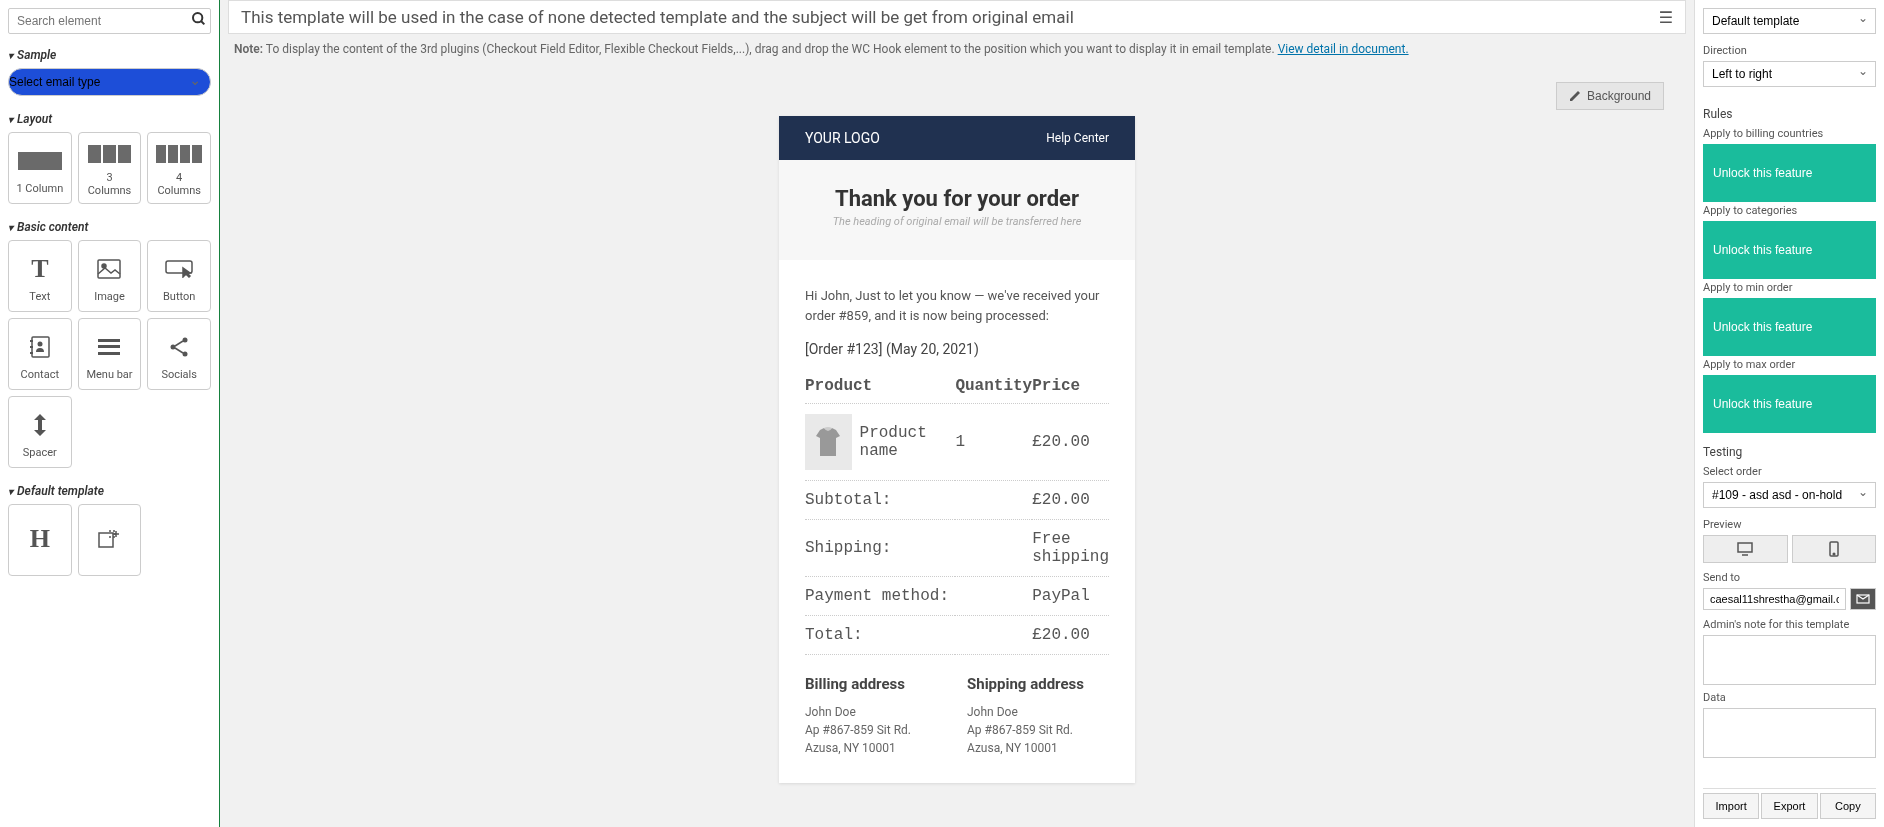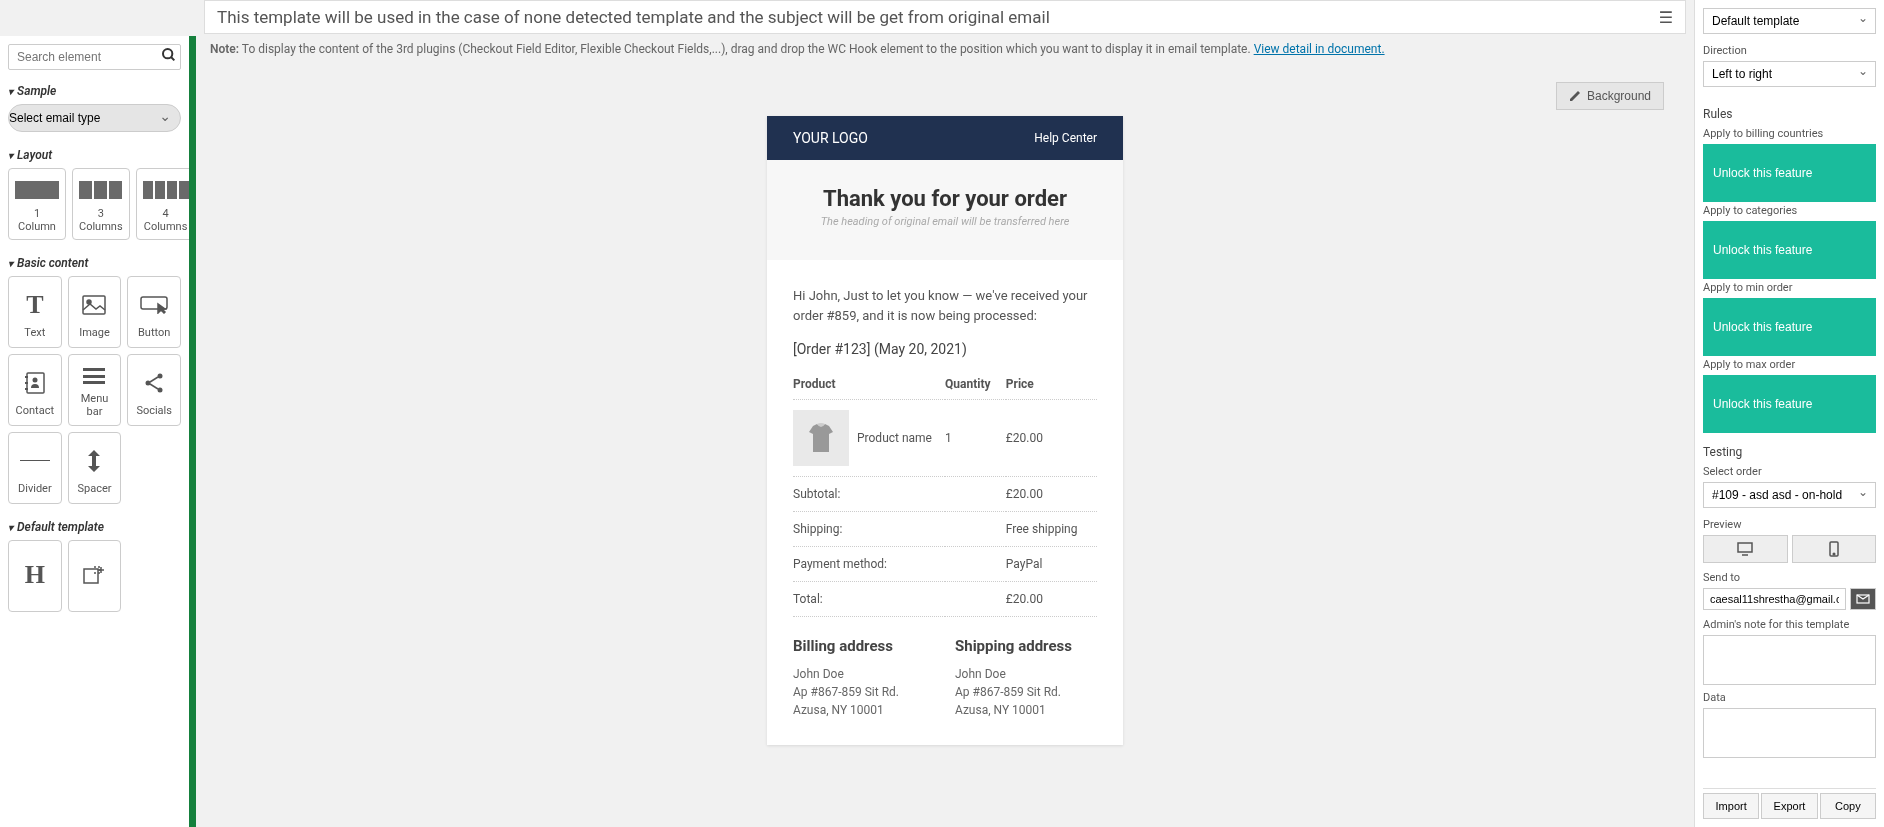--- a/index.html
+++ b/index.html
@@ -1,29 +1,29 @@
 <!DOCTYPE html>
 <html><head>
 <meta charset="utf-8">
 <style>
 * { box-sizing: border-box; margin: 0; padding: 0; }
 body { font-family: -apple-system, BlinkMacSystemFont, "Segoe UI", Roboto, Arial, sans-serif; font-size: 13px; color: #333; background: #f1f1f1; overflow: hidden; }
 
 .app { display: flex; height: 827px; width: 1884px; }
 
 
-.left-sidebar { width: 196px; background: #fff; border-right: 7px solid #15803d; overflow-y: auto; padding: 8px; margin-top: 36px; }
+.left-sidebar { width: 220px; background: #fff; border-right: 1px solid #15803d; overflow-y: auto; padding: 8px; }
 .search-wrap { position: relative; margin-bottom: 8px; }
 .search-input { width: 100%; padding: 4px 28px 4px 8px; border: 1px solid #ccc; border-radius: 2px; font-size: 12px; height: 26px; }
 .search-icon-btn { position: absolute; right: 4px; top: 3px; background: none; border: none; cursor: pointer; }
 
 .section-title { font-size: 12px; font-weight: 600; color: #333; padding: 6px 0; display: flex; align-items: center; cursor: pointer; font-style: italic; }
 .section-title::before { content: "▾"; font-size: 10px; margin-right: 4px; }
 
-.sample-select { width: 100%; padding: 6px 0; border: 1px solid #ccc; border-radius: 14px; font-size: 12px; background: #e5e5e5; cursor: pointer; appearance: none; -webkit-appearance: none; }
+.sample-select { width: 100%; padding: 6px 0; border: 1px solid #ccc; border-radius: 14px; font-size: 12px; background: #1d4ed8; cursor: pointer; appearance: none; -webkit-appearance: none; }
 .select-wrap { position: relative; margin-bottom: 10px; }
 .select-wrap::after { content: "⌄"; position: absolute; right: 10px; top: 4px; pointer-events: none; color: #666; font-size: 14px; }
 
 .grid2 { display: grid; grid-template-columns: 1fr 1fr 1fr; gap: 6px; margin-bottom: 10px; }
 .tile { border: 1px solid #ccc; border-radius: 4px; padding: 14px 6px 8px; text-align: center; background: #fff; cursor: pointer; font-size: 11px; color: #555; display: flex; flex-direction: column; align-items: center; justify-content: center; height: 72px; }
 .tile .tile-ico { margin-bottom: 8px; color: #555; display: flex; align-items: center; justify-content: center; height: 26px; }
 .tile-label { font-size: 11px; }
 
 .cols { display: flex; gap: 2px; justify-content: center; }
 .col-block { background: #6a6a6a; height: 18px; }
@@ -51,21 +51,21 @@
 
 .email-preview { width: 356px; margin: 50px auto 0; background: #fff; box-shadow: 0 1px 3px rgba(0,0,0,0.1); }
 .email-header { background: #203150; color: #fff; padding: 14px 26px; display: flex; justify-content: space-between; align-items: center; font-size: 14px; }
 .email-hero { background: #f7f7f7; padding: 26px 20px 32px; text-align: center; }
 .email-hero h1 { font-size: 22px; font-weight: 700; color: #333; margin-bottom: 4px; }
 .email-hero .sub { font-size: 11px; color: #aaa; font-style: italic; }
 .email-body { padding: 26px; font-size: 13px; color: #555; }
 .email-body p { margin-bottom: 16px; line-height: 1.5; }
 .order-title { font-size: 14px; margin-bottom: 12px; color: #444; }
 
-.order-table { width: 100%; border-collapse: collapse; font-size: 12px; color: #555; margin-bottom: 20px; }
+.order-table { width: 100%; border-collapse: collapse; font-size: 16px; color: #555; margin-bottom: 20px; font-family: Liberation Mono, monospace; }
 .order-table th { text-align: left; font-weight: 700; padding: 8px 0; border-bottom: 1px dotted #ccc; }
 .order-table td { padding: 10px 0; border-bottom: 1px dotted #ccc; vertical-align: middle; }
 .prod-cell { display: flex; align-items: center; gap: 8px; }
 .prod-img { width: 56px; height: 56px; background: #e9e9e9; display: flex; align-items: center; justify-content: center; }
 
 .addr-row { display: flex; gap: 20px; }
 .addr-col { flex: 1; }
 .addr-col h3 { font-size: 15px; font-weight: 700; margin-bottom: 10px; color: #444; }
 .addr-col div { font-size: 12px; color: #666; line-height: 1.5; }
 
@@ -197,26 +197,20 @@
           <div class="tile-ico">
             <svg width="22" height="22" viewBox="0 0 22 22" fill="#555">
               <circle cx="5" cy="11" r="2.5"></circle>
               <circle cx="17" cy="4" r="2.5"></circle>
               <circle cx="17" cy="18" r="2.5"></circle>
               <line x1="7" y1="10" x2="15" y2="5" stroke="#555" stroke-width="1.5"></line>
               <line x1="7" y1="12" x2="15" y2="17" stroke="#555" stroke-width="1.5"></line>
             </svg>
           </div>
           <span class="tile-label">Socials</span>
-        </div>
-      <div class="tile">
-          <div class="tile-ico">
-            <div class="divider-ico"></div>
-          </div>
-          <span class="tile-label">Divider</span>
         </div>
       <div class="tile">
           <div class="tile-ico">
             <svg width="16" height="24" viewBox="0 0 16 24" fill="#555">
               <path d="M8 1 L14 7 L10 7 L10 17 L14 17 L8 23 L2 17 L6 17 L6 7 L2 7 Z"></path>
             </svg>
           </div>
           <span class="tile-label">Spacer</span>
         </div>
     </div>

